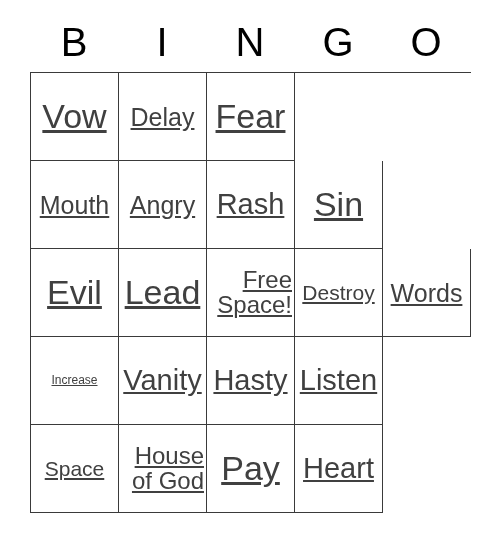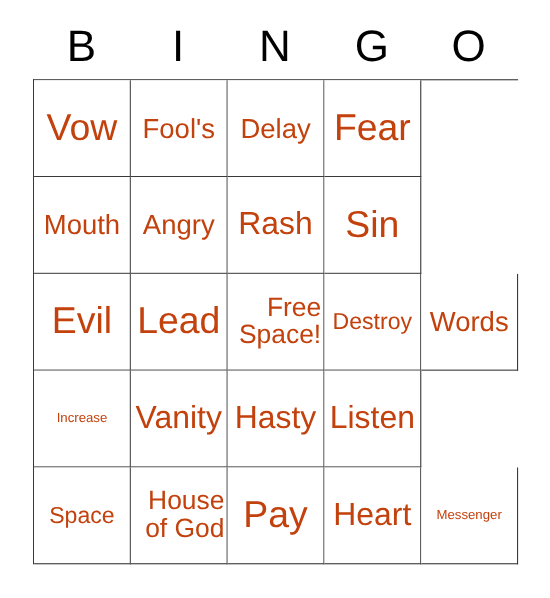--- a/index.html
+++ b/index.html
@@ -62,21 +62,22 @@
     text-align: center;
     padding: 1px 2px;
     background: #ffffff;
     overflow: hidden;
   }
   .cell-text {
     display: block;
     width: 100%;
     line-height: 1.04;
     white-space: pre-line;
-    color: #c2410c;
+    color: #404040;
+    text-decoration: underline;
   }
 
   
   .fs-xl   { font-size: 34px; }
   .fs-lg   { font-size: 29px; }
   .fs-md   { font-size: 25px; }
   .fs-sm   { font-size: 21px; }
   .fs-xs   { font-size: 12px; }
   .fs-two-lg { font-size: 27px; }
   .fs-two-md { font-size: 24px; text-align: right; }
@@ -92,23 +93,20 @@
     <div class="header-cell">N</div>
     <div class="header-cell">G</div>
     <div class="header-cell">O</div>
   </div>
 
   <div class="grid">
 
     <div class="grid-row">
       <div class="cell">
           <span class="cell-text fs-xl">Vow</span>
-        </div>
-      <div class="cell">
-          <span class="cell-text fs-md">Fool's</span>
         </div>
       <div class="cell">
           <span class="cell-text fs-md">Delay</span>
         </div>
       <div class="cell">
           <span class="cell-text fs-xl">Fear</span>
         </div>
     </div>
 
     <div class="grid-row">
@@ -167,19 +165,16 @@
       <div class="cell">
           <span class="cell-text fs-two-md">House
 of God</span>
         </div>
       <div class="cell">
           <span class="cell-text fs-xl">Pay</span>
         </div>
       <div class="cell">
           <span class="cell-text fs-lg">Heart</span>
         </div>
-      <div class="cell">
-          <span class="cell-text fs-xs">Messenger</span>
-        </div>
     </div>
 
   </div>
 </div>
 
 </body></html>

